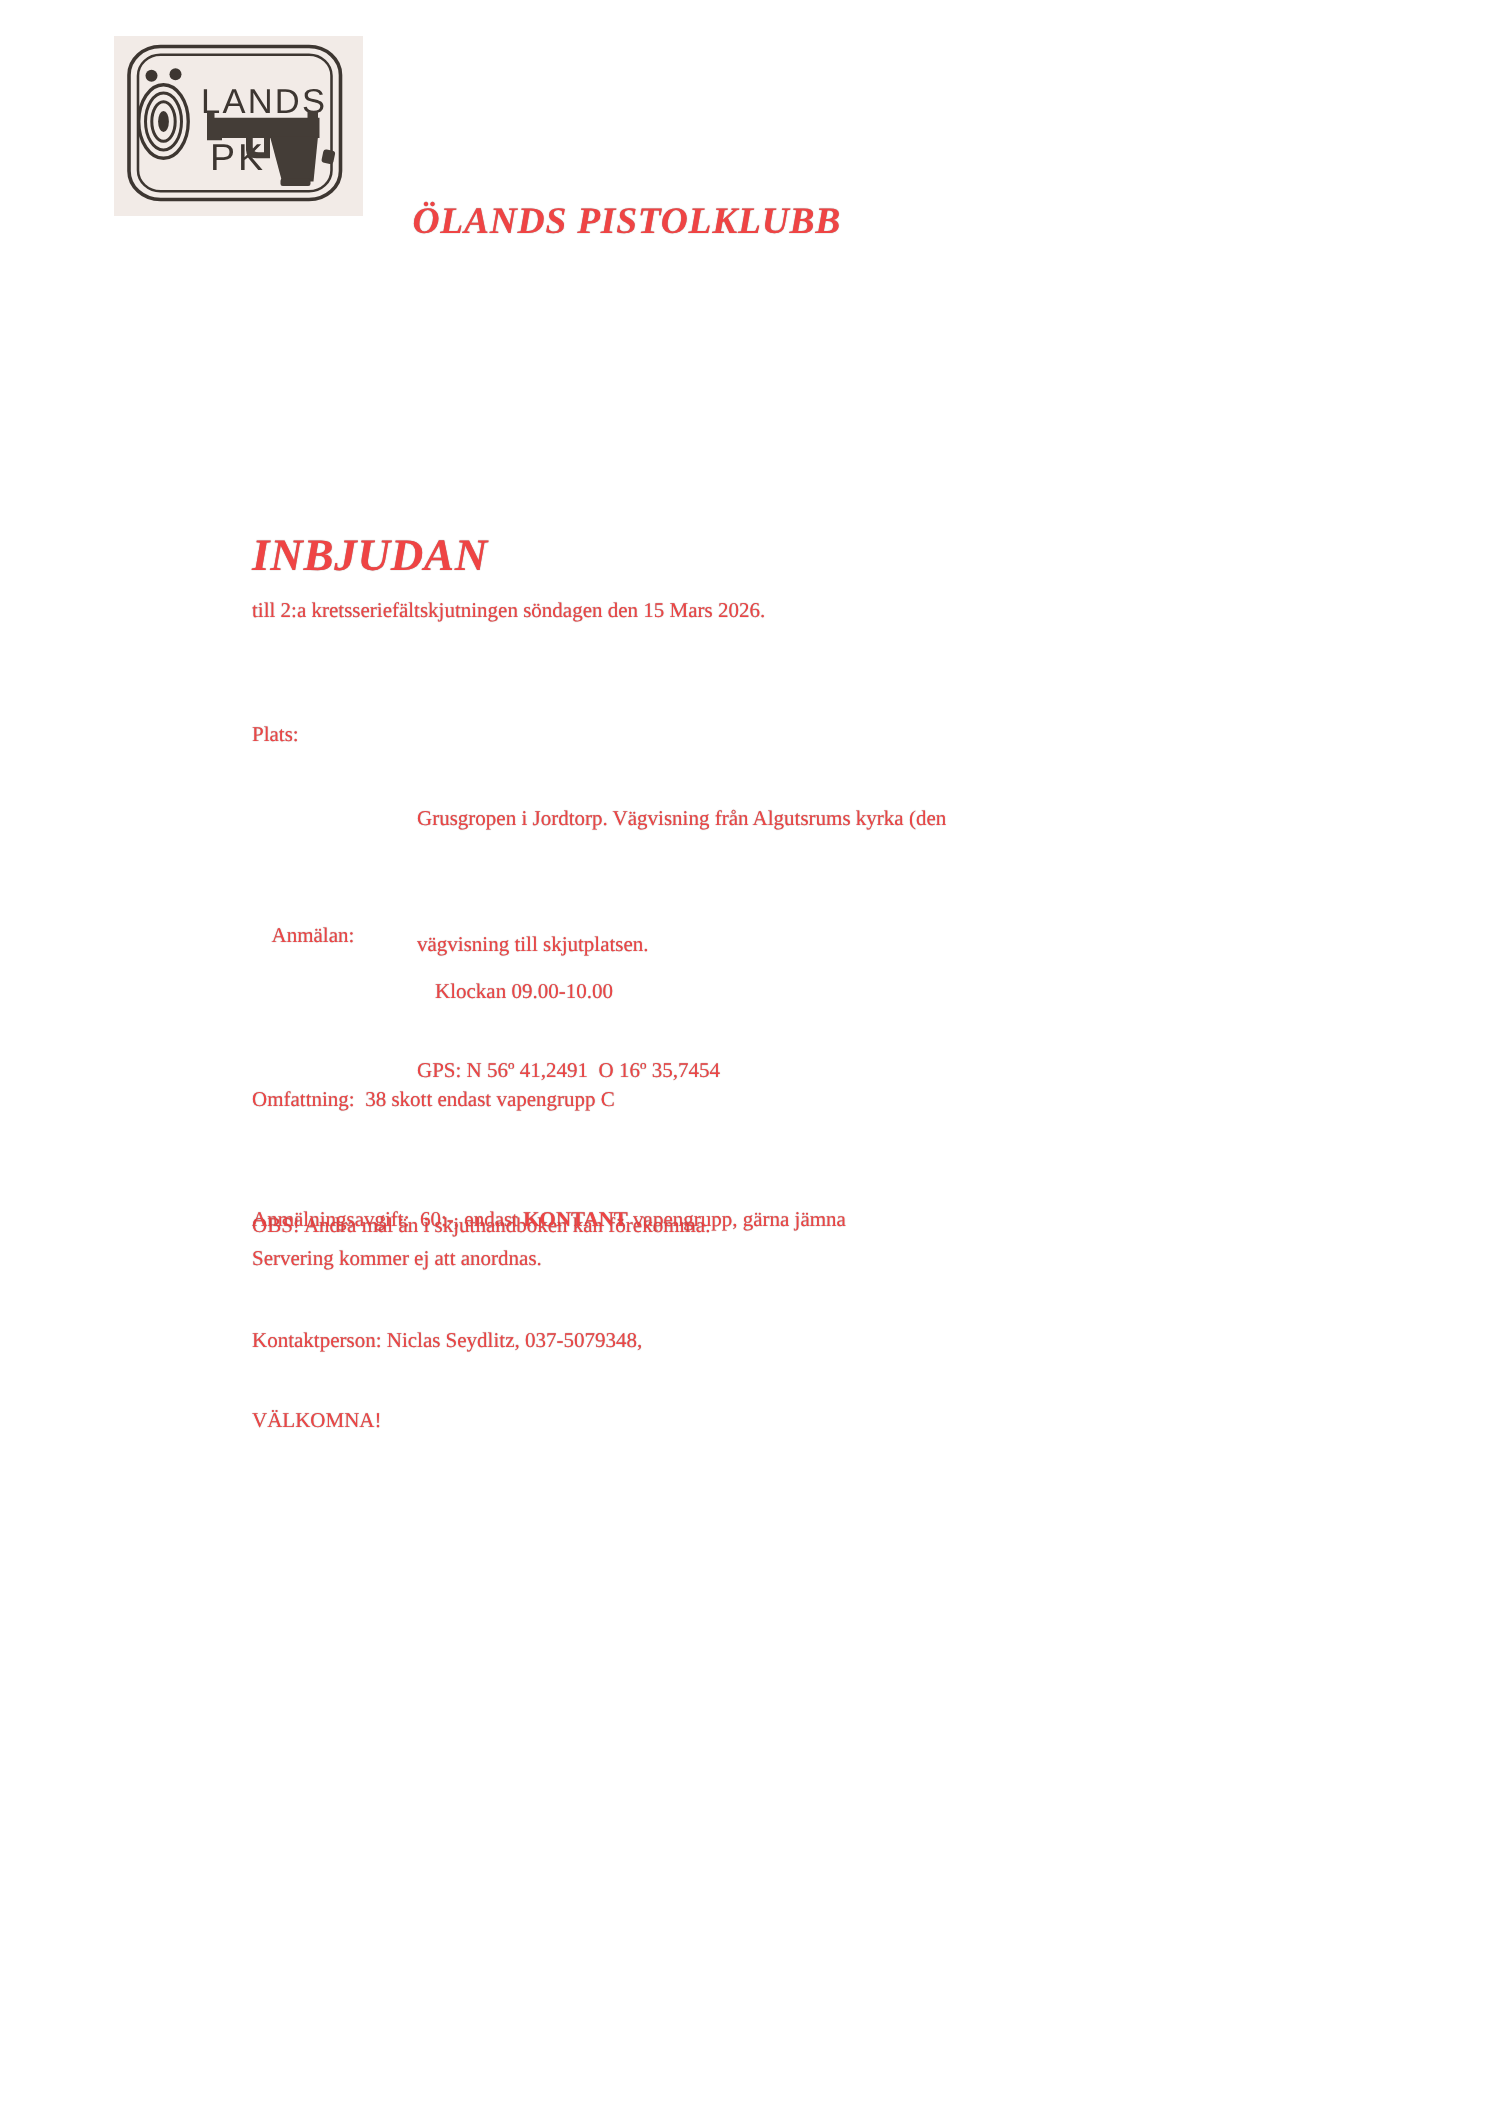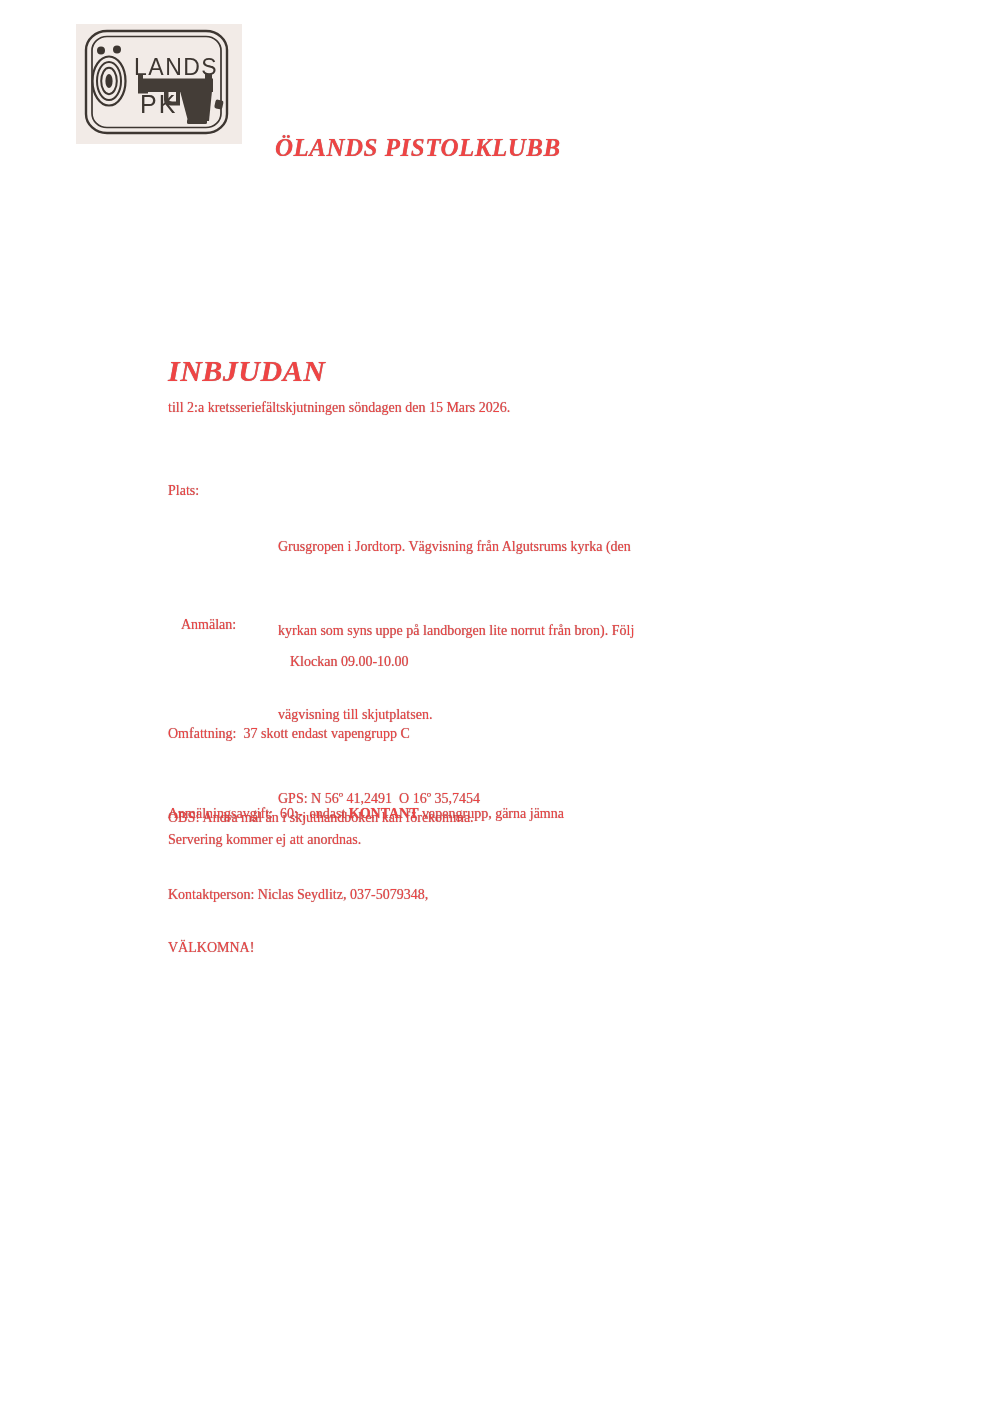--- a/index.html
+++ b/index.html
@@ -113,30 +113,29 @@
 
   <div class="club-header scan-text">ÖLANDS PISTOLKLUBB</div>
 
   <div class="heading scan-text">INBJUDAN</div>
 
   <div class="body-text intro scan-text">till 2:a kretsseriefältskjutningen söndagen den 15 Mars 2026.</div>
 
   <div class="body-text plats-label scan-text">Plats:</div>
   <div class="body-text plats-val">
     <div class="scan-text">Grusgropen i Jordtorp. Vägvisning från Algutsrums kyrka (den</div>
-    <div class="scan-text">kyrkan som syns uppe på landborgen lite norrut från bron). Följ</div>
     <div class="scan-text">vägvisning till skjutplatsen.</div>
     <div class="scan-text">GPS: N 56º 41,2491  O 16º 35,7454</div>
   </div>
 
   <div class="body-text anm-label scan-text">Anmälan:</div>
   <div class="body-text anm-val scan-text">Klockan 09.00-10.00</div>
 
   <div class="body-text omf">
-    <div class="scan-text">Omfattning:  37 skott endast vapengrupp C</div>
+    <div class="scan-text">Omfattning:  38 skott endast vapengrupp C</div>
     <div class="scan-text">OBS! Andra mål än i skjuthandboken kan förekomma.</div>
   </div>
 
   <div class="body-text avgift">
     <div class="scan-text"><span>Anmälningsavgift:  60:-, endast </span><span class="b">KONTANT</span><span> vapengrupp, gärna jämna</span></div>
   </div>
 
   <div class="body-text servering scan-text">Servering kommer ej att anordnas.</div>
 
   <div class="body-text kontakt scan-text">Kontaktperson: Niclas Seydlitz, 037-5079348,</div>

